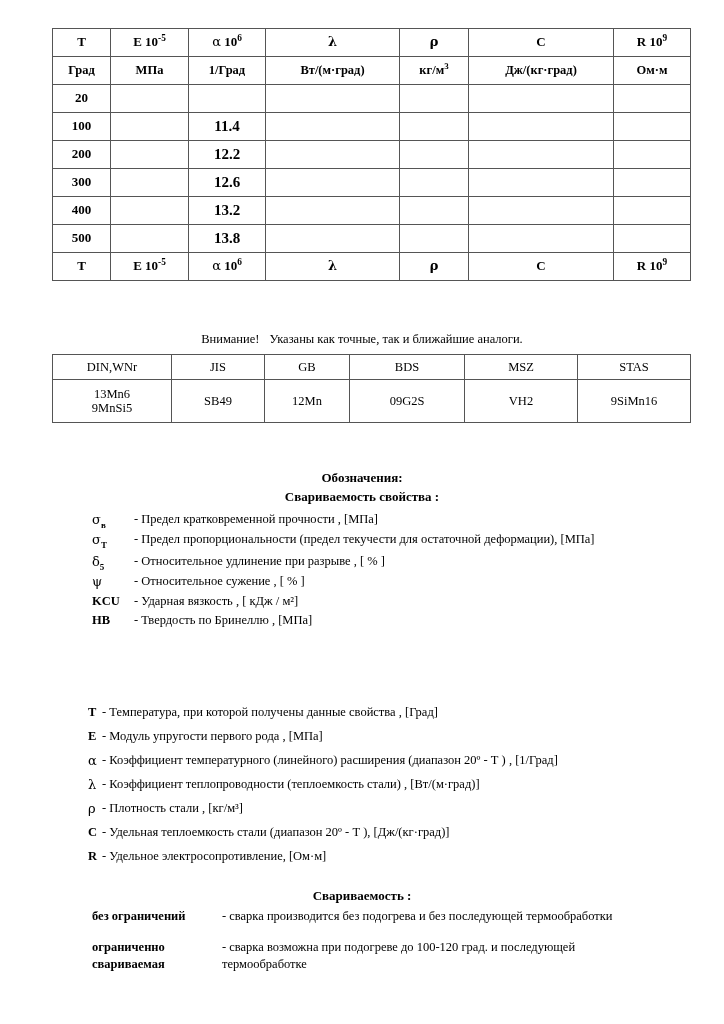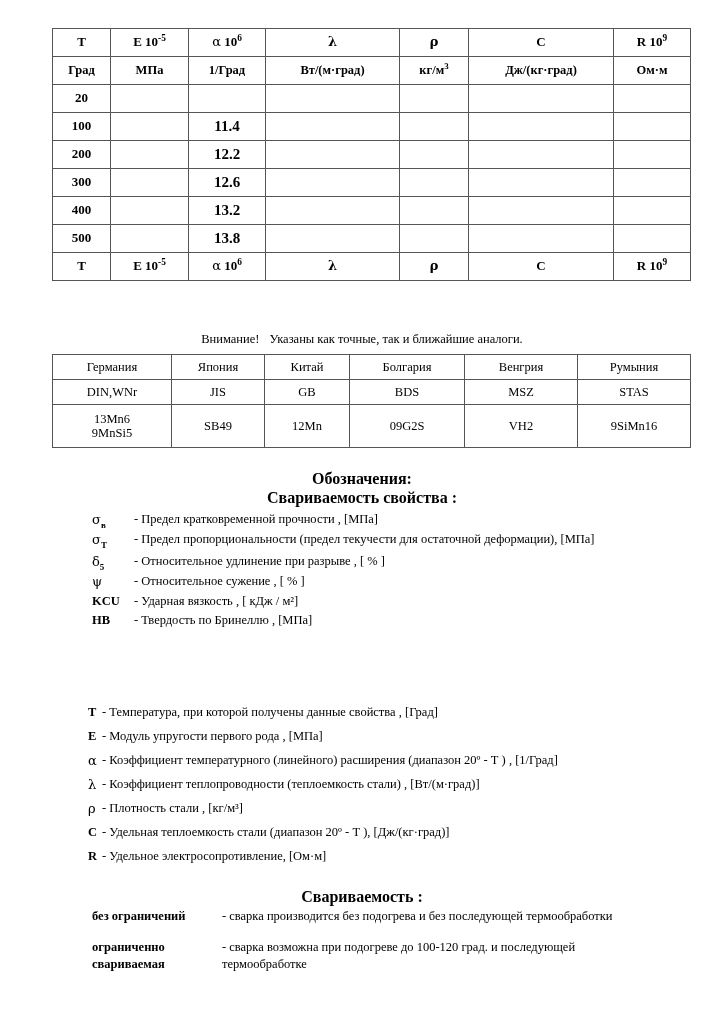--- a/index.html
+++ b/index.html
@@ -113,21 +113,21 @@
   .a4 { width: 113px; }
   .a5 { width: 113px; }
 
   
   .center-head {
     position: absolute;
     width: 724px;
     left: 0;
     text-align: center;
     font-weight: bold;
-    font-size: 16px;
+    font-size: 13px;
   }
   #notation-head { top: 470px; }
   #mech-head { top: 489px; }
   #phys-head { top: 686px; }
   #weld-head { top: 888px; }
 
   .defs {
     position: absolute;
     font-size: 12.5px;
   }
@@ -294,28 +294,20 @@
     <colgroup>
       <col class="a0">
         <col class="a1">
         <col class="a2">
       <col class="a3">
         <col class="a4">
         <col class="a5">
     </colgroup>
     <tbody>
       <tr>
-        <td>Германия</td>
-        <td>Япония</td>
-        <td>Китай</td>
-        <td>Болгария</td>
-        <td>Венгрия</td>
-        <td>Румыния</td>
-      </tr>
-      <tr>
         <td>DIN,WNr</td>
         <td>JIS</td>
         <td>GB</td>
         <td>BDS</td>
         <td>MSZ</td>
         <td>STAS</td>
       </tr>
       <tr class="body-row">
         <td>
           <div>13Mn6</div>

